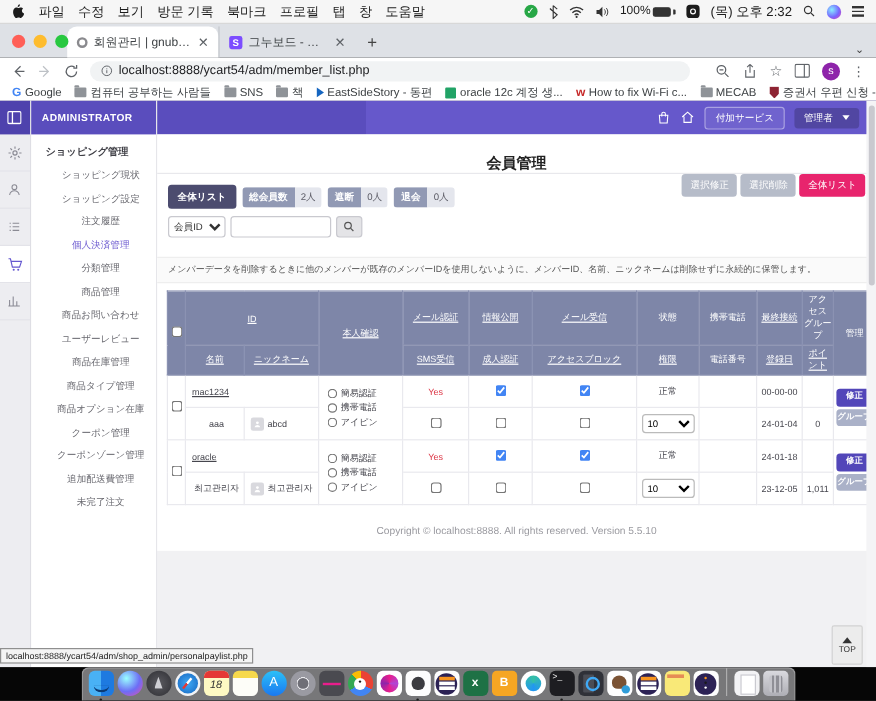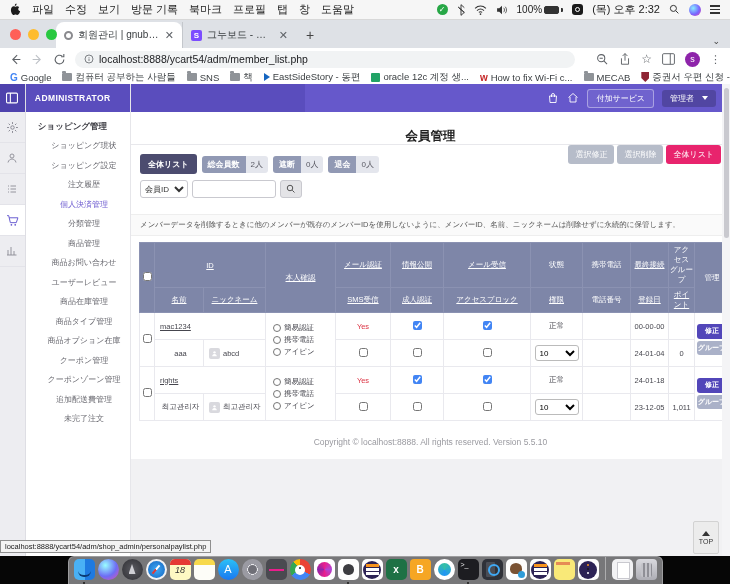--- a/index.html
+++ b/index.html
@@ -572,21 +572,21 @@
               <td><input type="checkbox" style=""></td>
               <td><input type="checkbox" style=""></td>
               <td><select class="lvl-sel"><option>10</option></select></td>
               <td></td>
               <td>24-01-04</td>
               <td>0</td>
             </tr>
 
             <tr class="m-top">
               <td rowspan="2"><input type="checkbox" style=""></td>
-              <td colspan="2" class="c-id">rights</td>
+              <td colspan="2" class="c-id">oracle</td>
               <td rowspan="2" class="c-verify">
                 <span class="radio-line">
                     <input type="radio" name="v1" style="">
                     <span>簡易認証</span>
                   </span>
                 <span class="radio-line">
                     <input type="radio" name="v1" style="">
                     <span>携帯電話</span>
                   </span>
                 <span class="radio-line">

